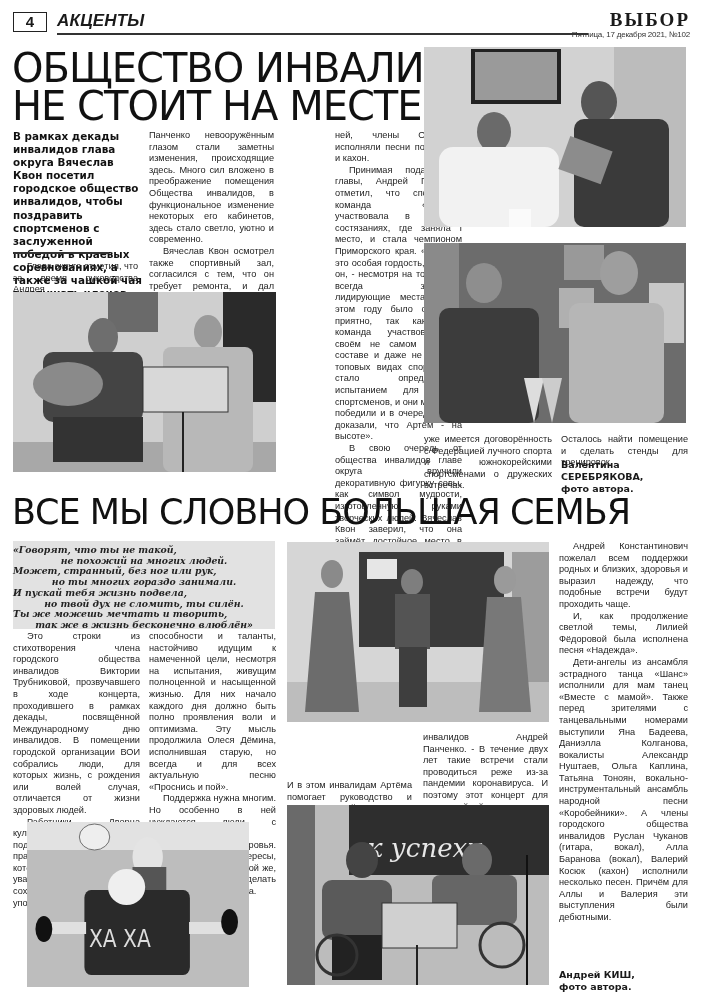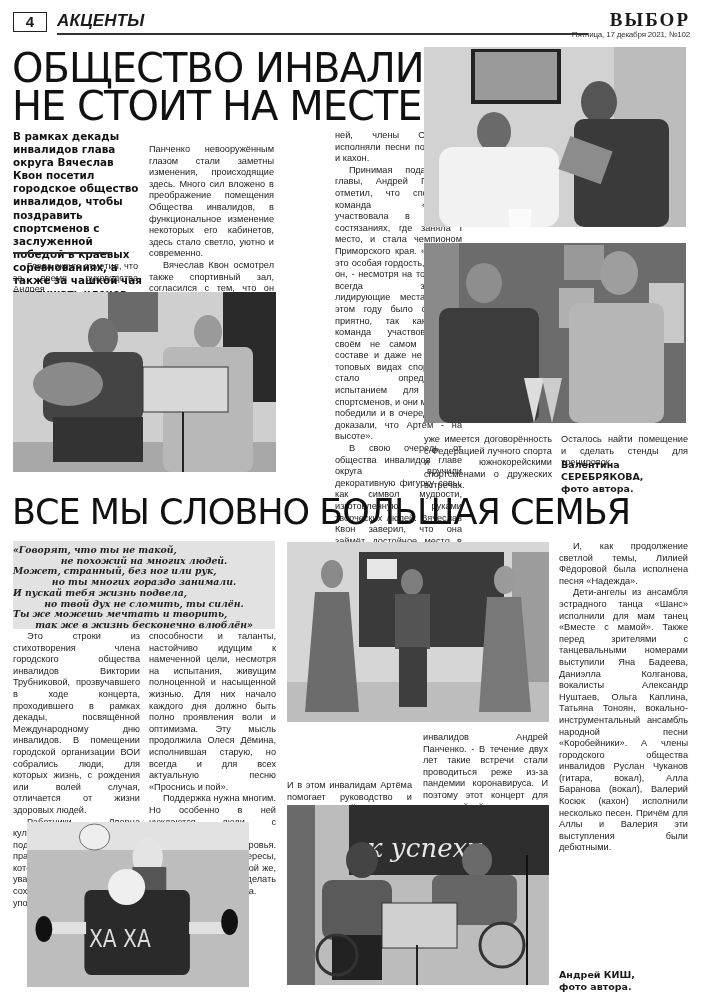--- a/index.html
+++ b/index.html
@@ -48,21 +48,21 @@
 <div class="abs headline h1a">ОБЩЕСТВО ИНВАЛИДОВ</div>
 <div class="abs headline h1b">НЕ СТОИТ НА МЕСТЕ</div>
 
 <div class="abs lead">В рамках декады инвалидов глава округа Вячеслав Квон посетил городское общество инвалидов, чтобы поздравить спортсменов с заслуженной победой в краевых соревнованиях, а также за чашкой чая выслушать членов общества о их жизни и насущных вопросах.</div>
 <div class="abs lead-rule"></div>
 
 <div class="abs col" style="left:13px;top:261px;width:125px;">
   <p>Глава округа отметил, что за время руководства Андрея</p>
 </div>
 
-<div class="abs col" style="left:149px;top:130px;width:125px;margin-top:14px;">
+<div class="abs col" style="left:149px;top:130px;width:125px;">
   <p class="noindent">Панченко невооружённым глазом стали заметны изменения, происходящие здесь. Много сил вложено в преображение помещения Общества инвалидов, в функциональное изменение некоторых его кабинетов, здесь стало светло, уютно и современно.</p>
   <p>Вячеслав Квон осмотрел также спортивный зал, согласился с тем, что он требует ремонта, и дал распоряжение специалистам заняться этим вопросом.</p>
   <p>Чтобы атмосфера стала не сугубо официальной, а домаш-</p>
 </div>
 
 <div class="abs col" style="left:287px;top:130px;width:127px;margin-left:48px;">
   <p class="noindent">ней, члены Общества исполняли песни под гитару и кахон.</p>
   <p>Принимая подарки от главы, Андрей Панченко отметил, что спортивная команда «Каскад» участвовала в краевых состязаниях, где заняла I место, и стала чемпионом Приморского края. «Для нас это особая гордость, - сказал он, - несмотря на то, что мы всегда занимали лидирующие места, но в этом году было особенно приятно, так как наша команда участвовала в своём не самом сильном составе и даже не в своих топовых видах спорта. Это стало определённым испытанием для наших спортсменов, и они молодцы, победили и в очередной раз доказали, что Артём - на высоте».</p>
   <p>В свою очередь от общества инвалидов главе округа вручили декоративную фигурку совы, как символ мудрости, изготовленную руками творческих людей. Вячеслав Квон заверил, что она займёт достойное место в стенах его дома.</p>
   <p>Председатель общества инвалидов поделился новостью о том, что они настроены развивать новое спортивное направление – стрельбу из лука, и после новогодних праздников планируется открыть соответствующую секцию. По его словам,</p>
@@ -204,20 +204,21 @@
     <rect x="145" y="70" width="85" height="50" rx="8" fill="#666"></rect>
     <rect x="95" y="98" width="75" height="45" fill="#d0d0d0" stroke="#333"></rect>
     <line x1="130" y1="140" x2="130" y2="180" stroke="#222" stroke-width="2"></line>
     <circle cx="215" cy="140" r="22" fill="none" stroke="#333" stroke-width="3"></circle>
     <circle cx="50" cy="150" r="20" fill="none" stroke="#333" stroke-width="3"></circle>
     <line x1="240" y1="50" x2="240" y2="180" stroke="#111" stroke-width="2"></line>
   </svg>
 </div>
 
 <div class="abs col" style="left:559px;top:541px;width:129px;">
+  <p>Андрей Константинович пожелал всем поддержки родных и близких, здоровья и выразил надежду, что подобные встречи будут проходить чаще.</p>
   <p>И, как продолжение светлой темы, Лилией Фёдоровой была исполнена песня «Надежда».</p>
   <p>Дети-ангелы из ансамбля эстрадного танца «Шанс» исполнили для мам танец «Вместе с мамой». Также перед зрителями с танцевальными номерами выступили Яна Бадеева, Даниэлла Колганова, вокалисты Александр Нуштаев, Ольга Каплина, Татьяна Тоноян, вокально-инструментальный ансамбль народной песни «Коробейники». А члены городского общества инвалидов Руслан Чуканов (гитара, вокал), Алла Баранова (вокал), Валерий Косюк (кахон) исполнили несколько песен. Причём для Аллы и Валерия эти выступления были дебютными.</p>
 
 </div>
 <div class="abs byline" style="left:559px;top:969px;width:129px;">
   <div>Андрей КИШ,</div>
   <div>фото автора.</div>
 </div>
 
 </body></html>

